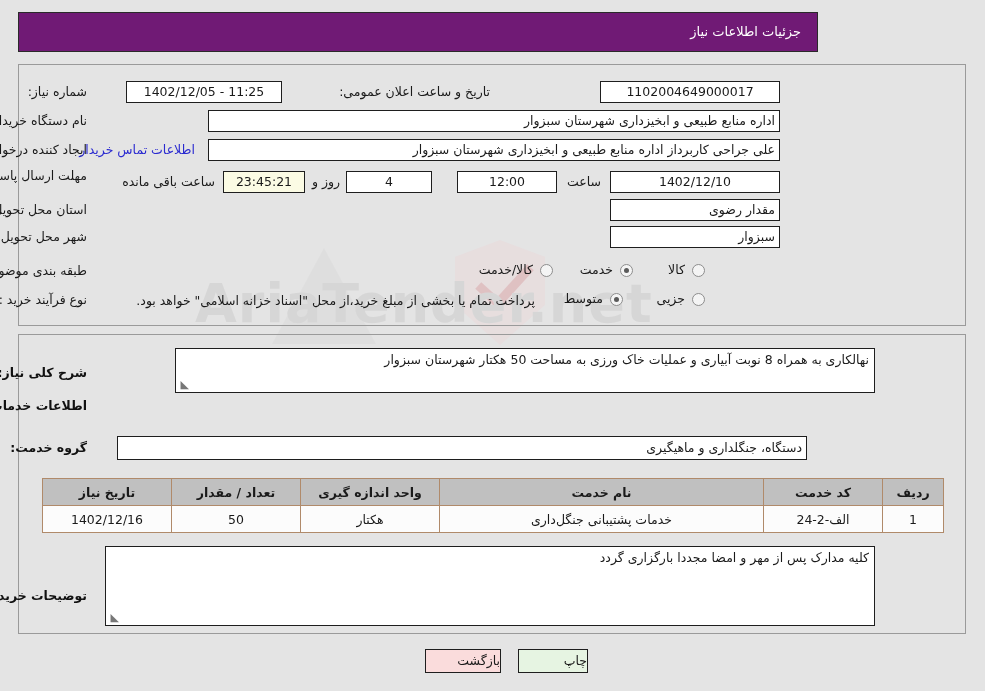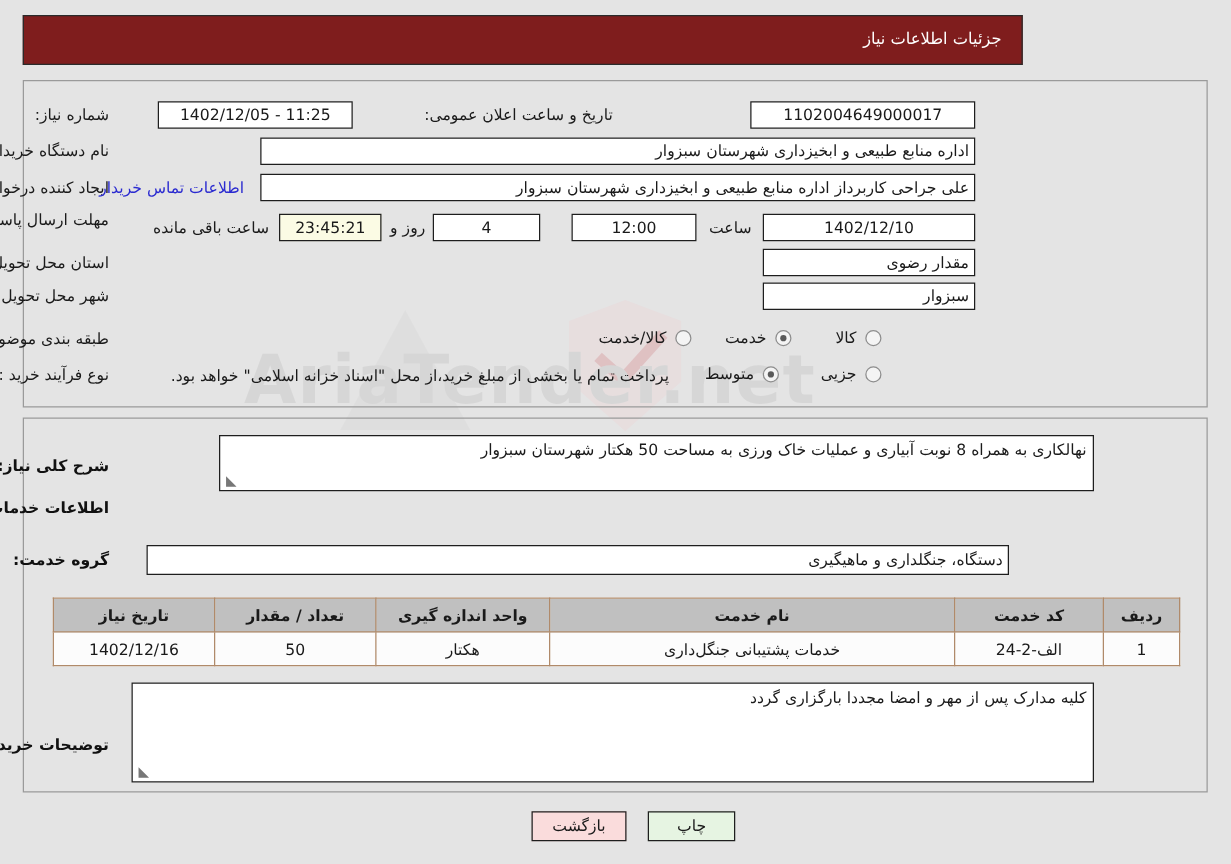--- a/index.html
+++ b/index.html
@@ -64,21 +64,21 @@
     border-right: 52px solid transparent;
     border-bottom: 96px solid #c9c9c9;
     opacity: .7;
   }
 
   
   .titlebar {
     position: absolute;
     left: 18px; top: 12px;
     width: 800px; height: 40px;
-    background: #7f1d1d;
+    background: #701a75;
     border: 1px solid #2a2a2a;
     box-sizing: border-box;
     z-index: 3;
   }
   .titlebar .t {
     position: absolute;
     right: 16px; top: 11px;
     color: #ffffff;
     font-size: 13px;
     white-space: nowrap;
@@ -217,21 +217,21 @@
     text-align: center;
     color: #1a1a1a;
     padding: 0 4px;
   }
 
   
   .btn {
     position: absolute;
     height: 24px;
     line-height: 22px;
-    text-align: center;
+    text-align: right;
     border: 1px solid #1e1e1e;
     box-sizing: border-box;
     font-size: 12.5px;
     cursor: pointer;
     z-index: 5;
   }
   #btn-print  { left: 518px; top: 649px; width: 70px; background: #e6f4e2; }
   #btn-back   { left: 425px; top: 649px; width: 76px; background: #fadcdc; }
 </style>
 </head>

